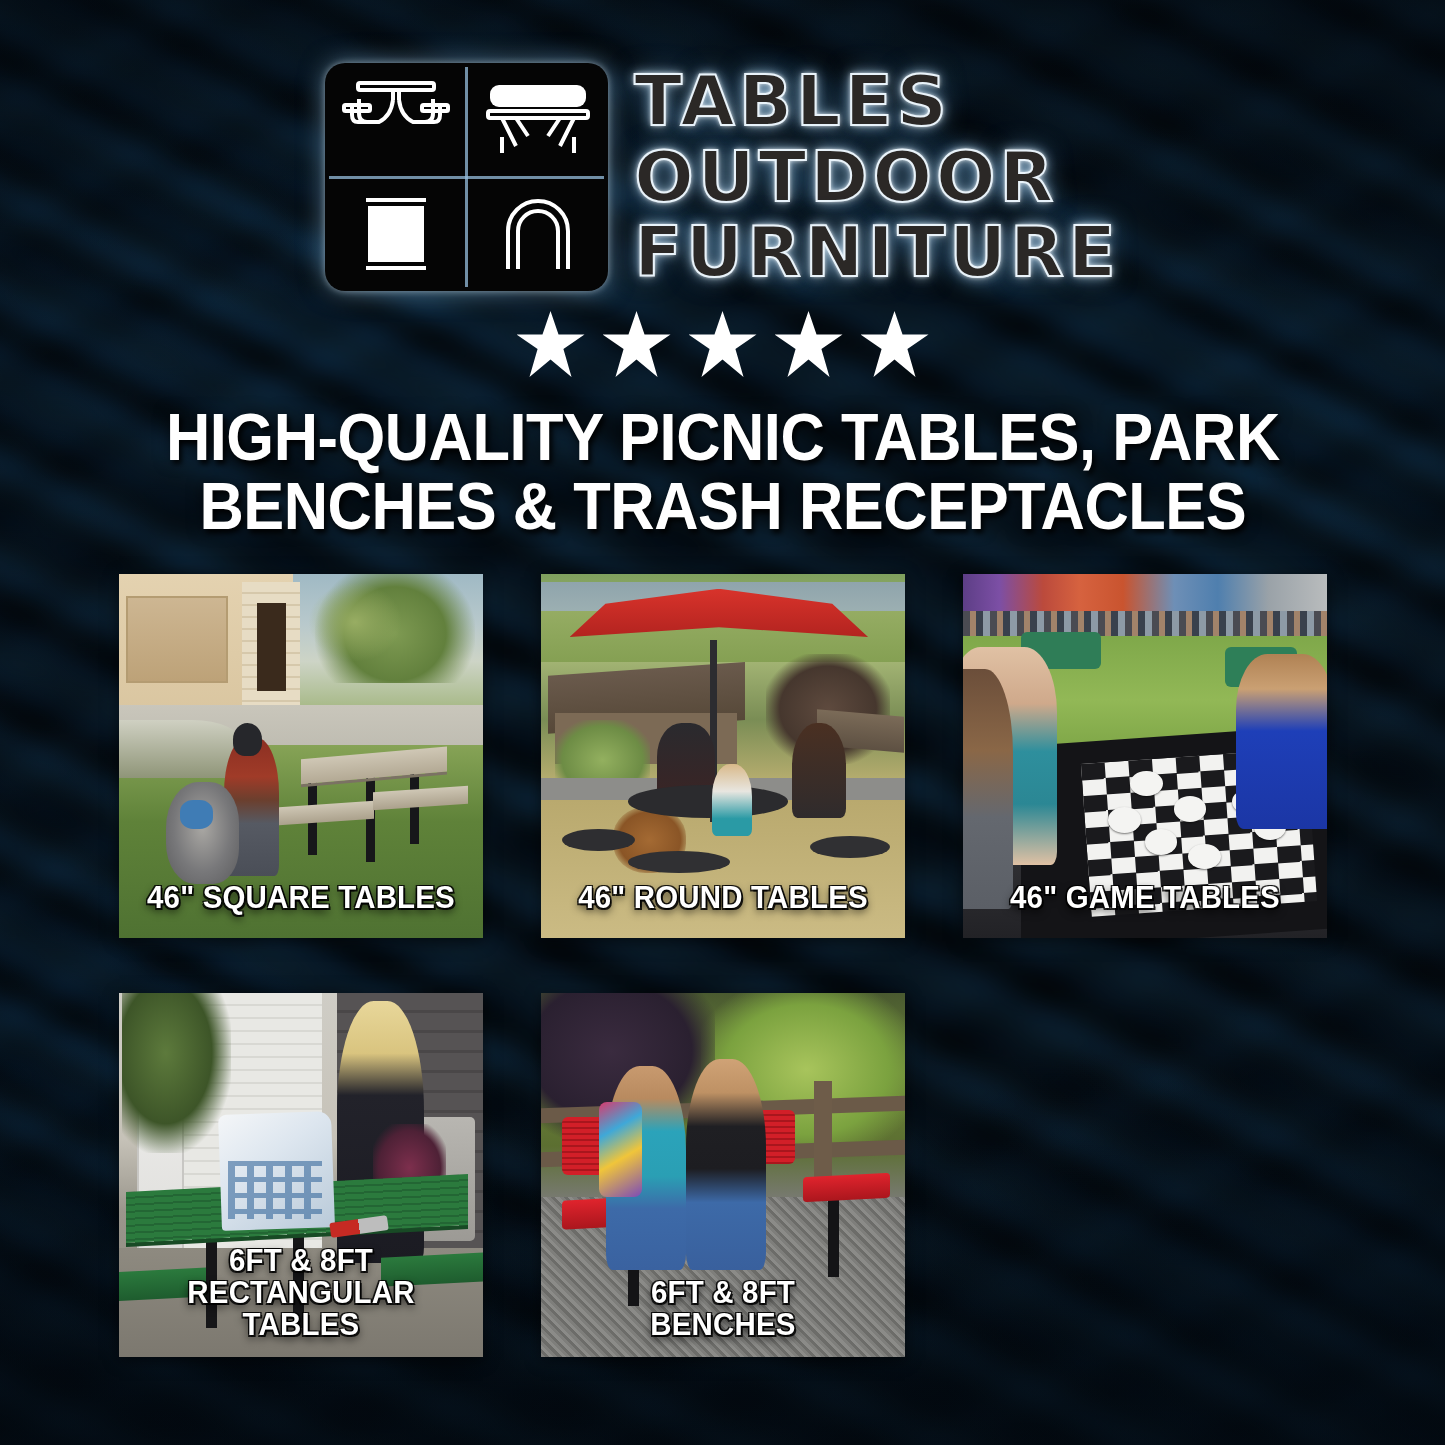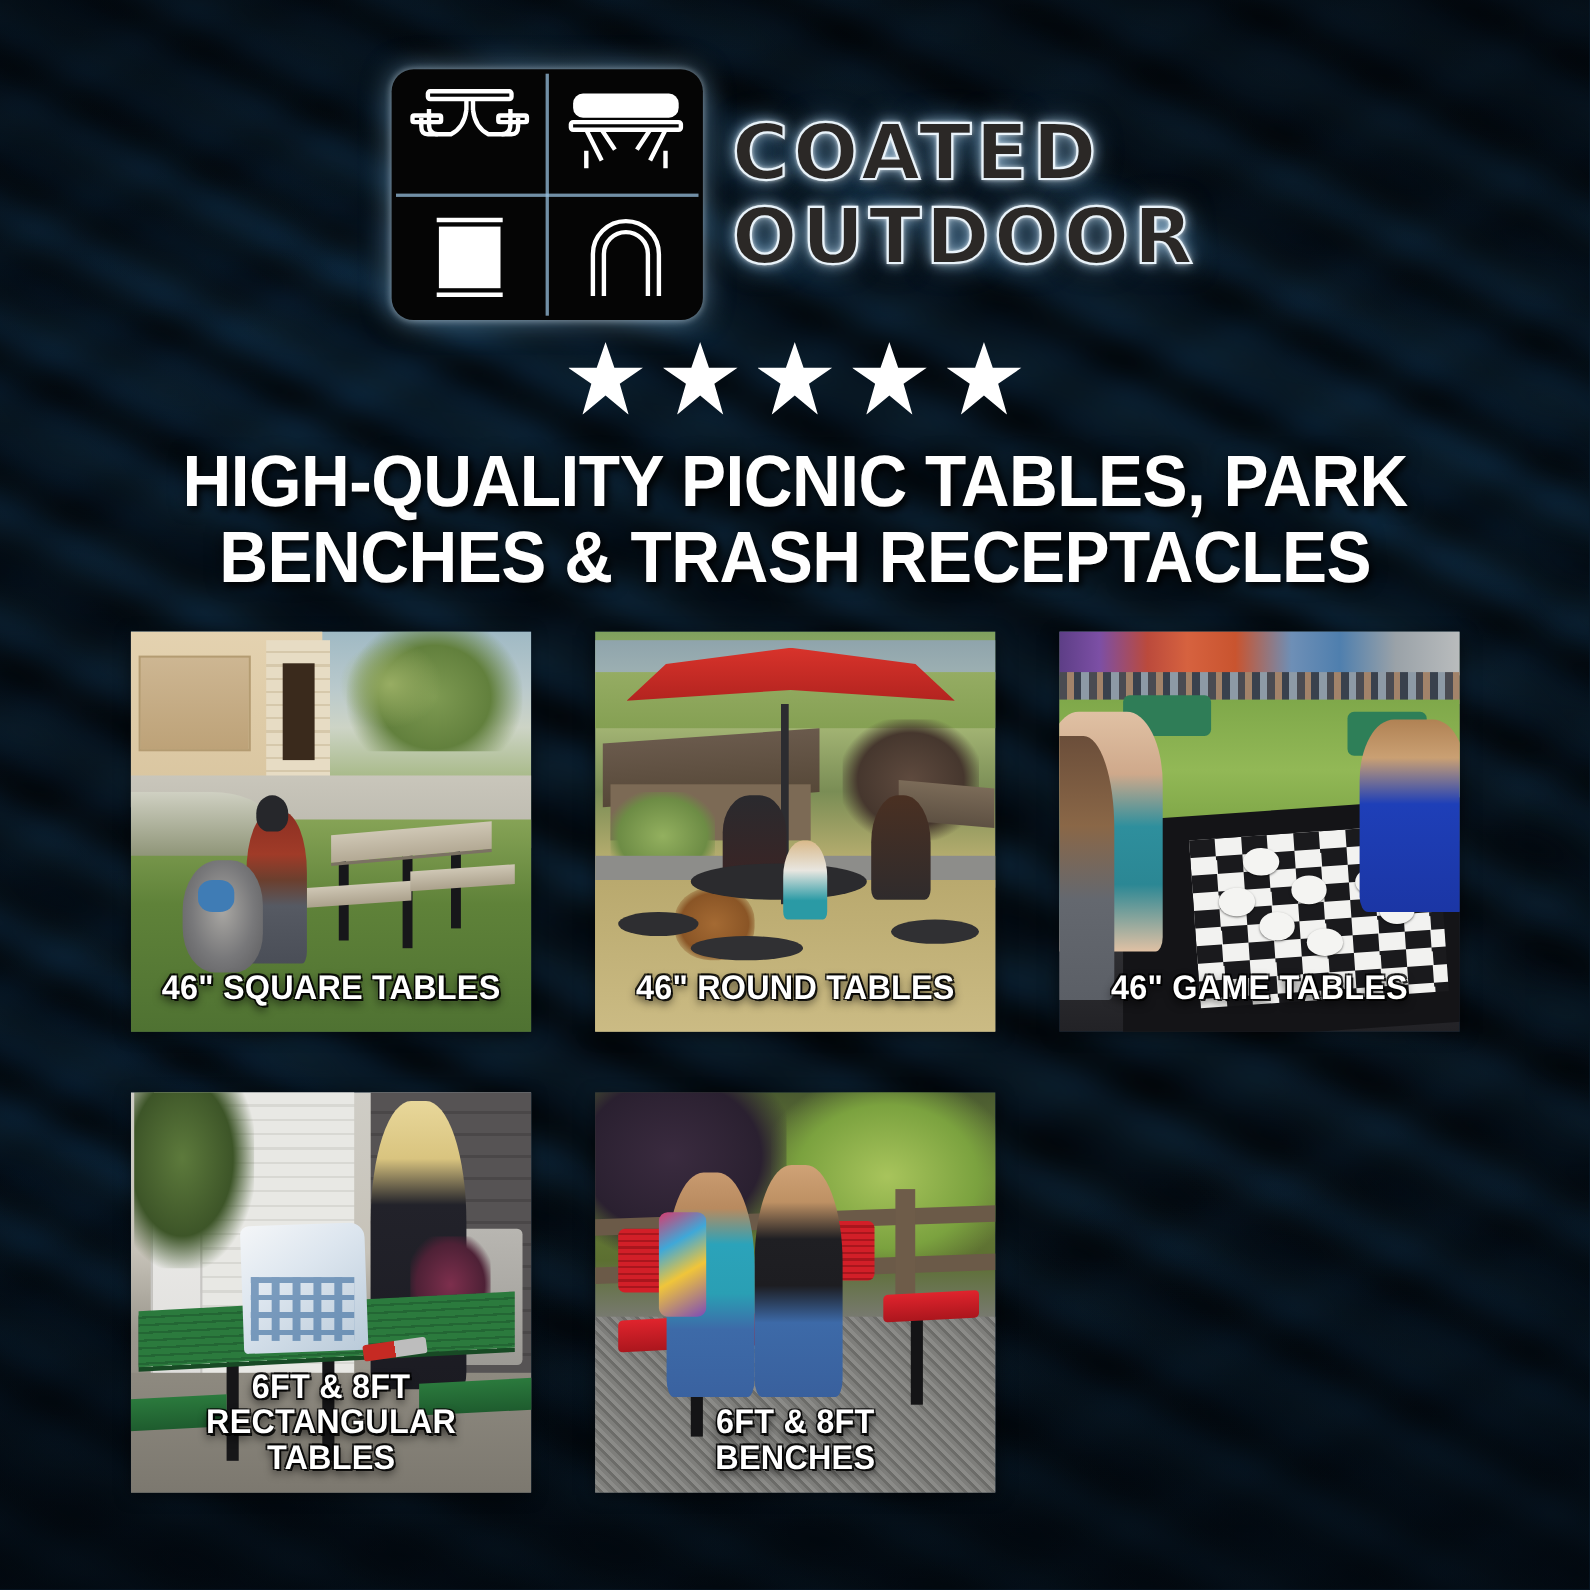--- a/index.html
+++ b/index.html
@@ -335,22 +335,23 @@
         <svg width="112" height="86" viewBox="0 0 112 86">
           <g fill="none" stroke="#ffffff" stroke-width="4">
             <path d="M26 78 V40 a30 30 0 0 1 60 0 V78"></path>
             <path d="M36 78 V40 a20 20 0 0 1 40 0 V78"></path>
           </g>
         </svg>
       </div>
     </div>
 
     <div class="brand">
-      <div class="brand-line l1">COATED</div>
+      <div class="brand-line l1">TABLES</div>
       <div class="brand-line l2">OUTDOOR</div>
+      <div class="brand-line l3">FURNITURE</div>
     </div>
   </div>
 
   <div class="stars">
     <div class="star"></div>
     <div class="star"></div>
     <div class="star"></div>
     <div class="star"></div>
     <div class="star"></div>
   </div>

